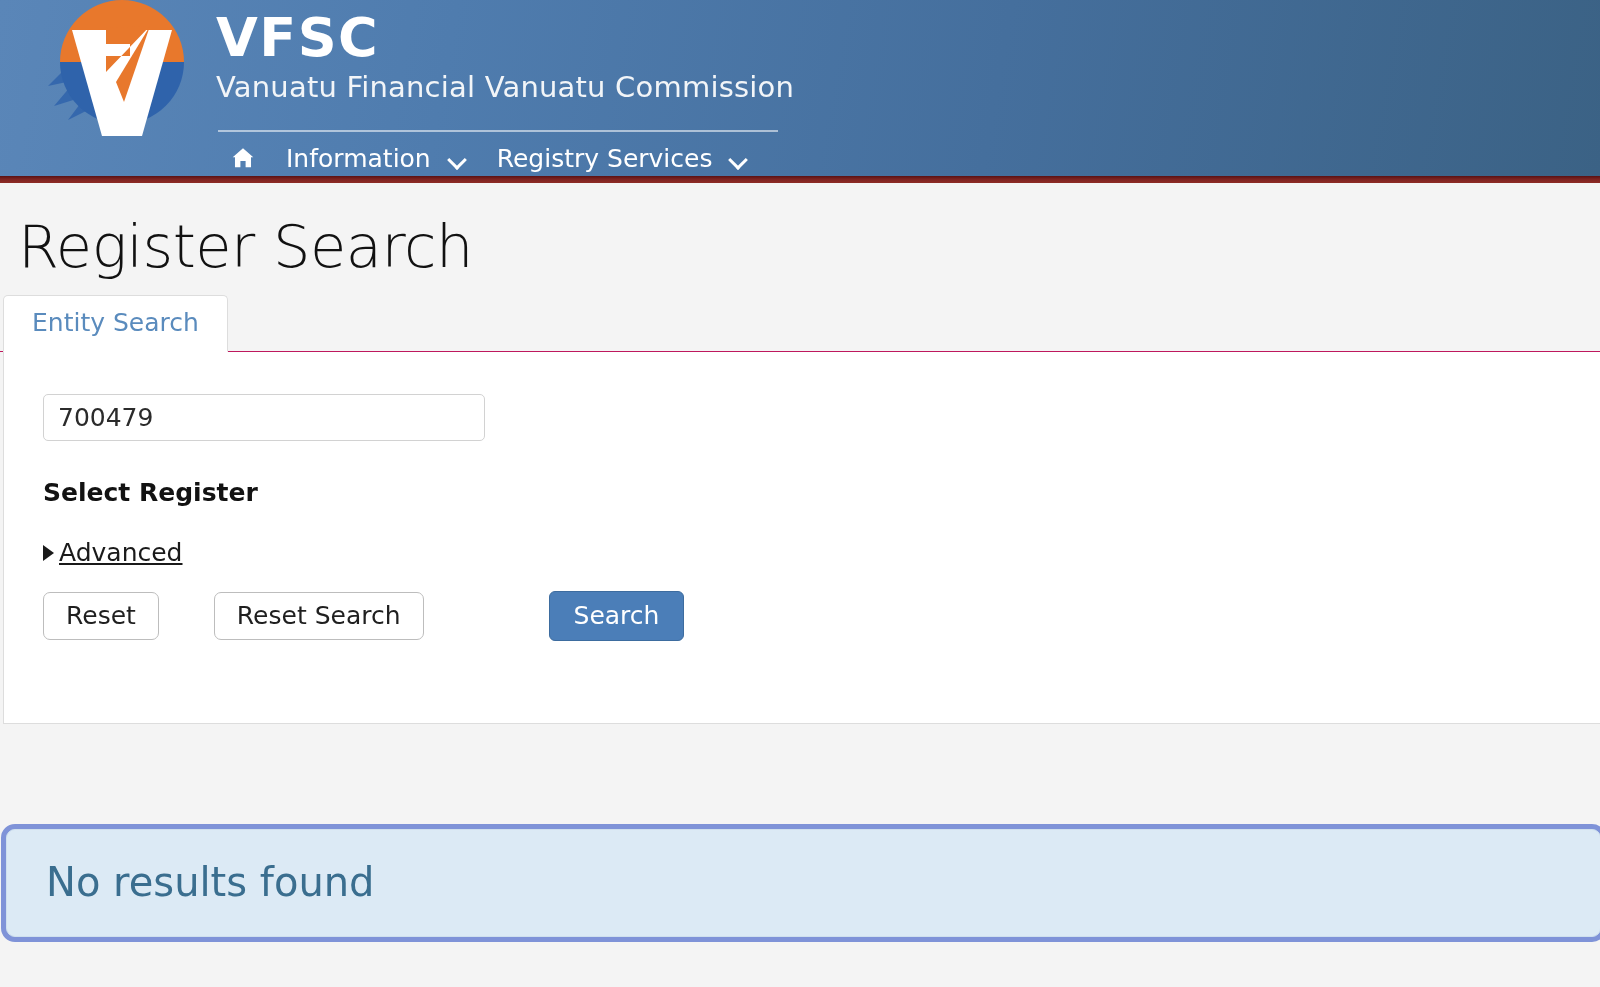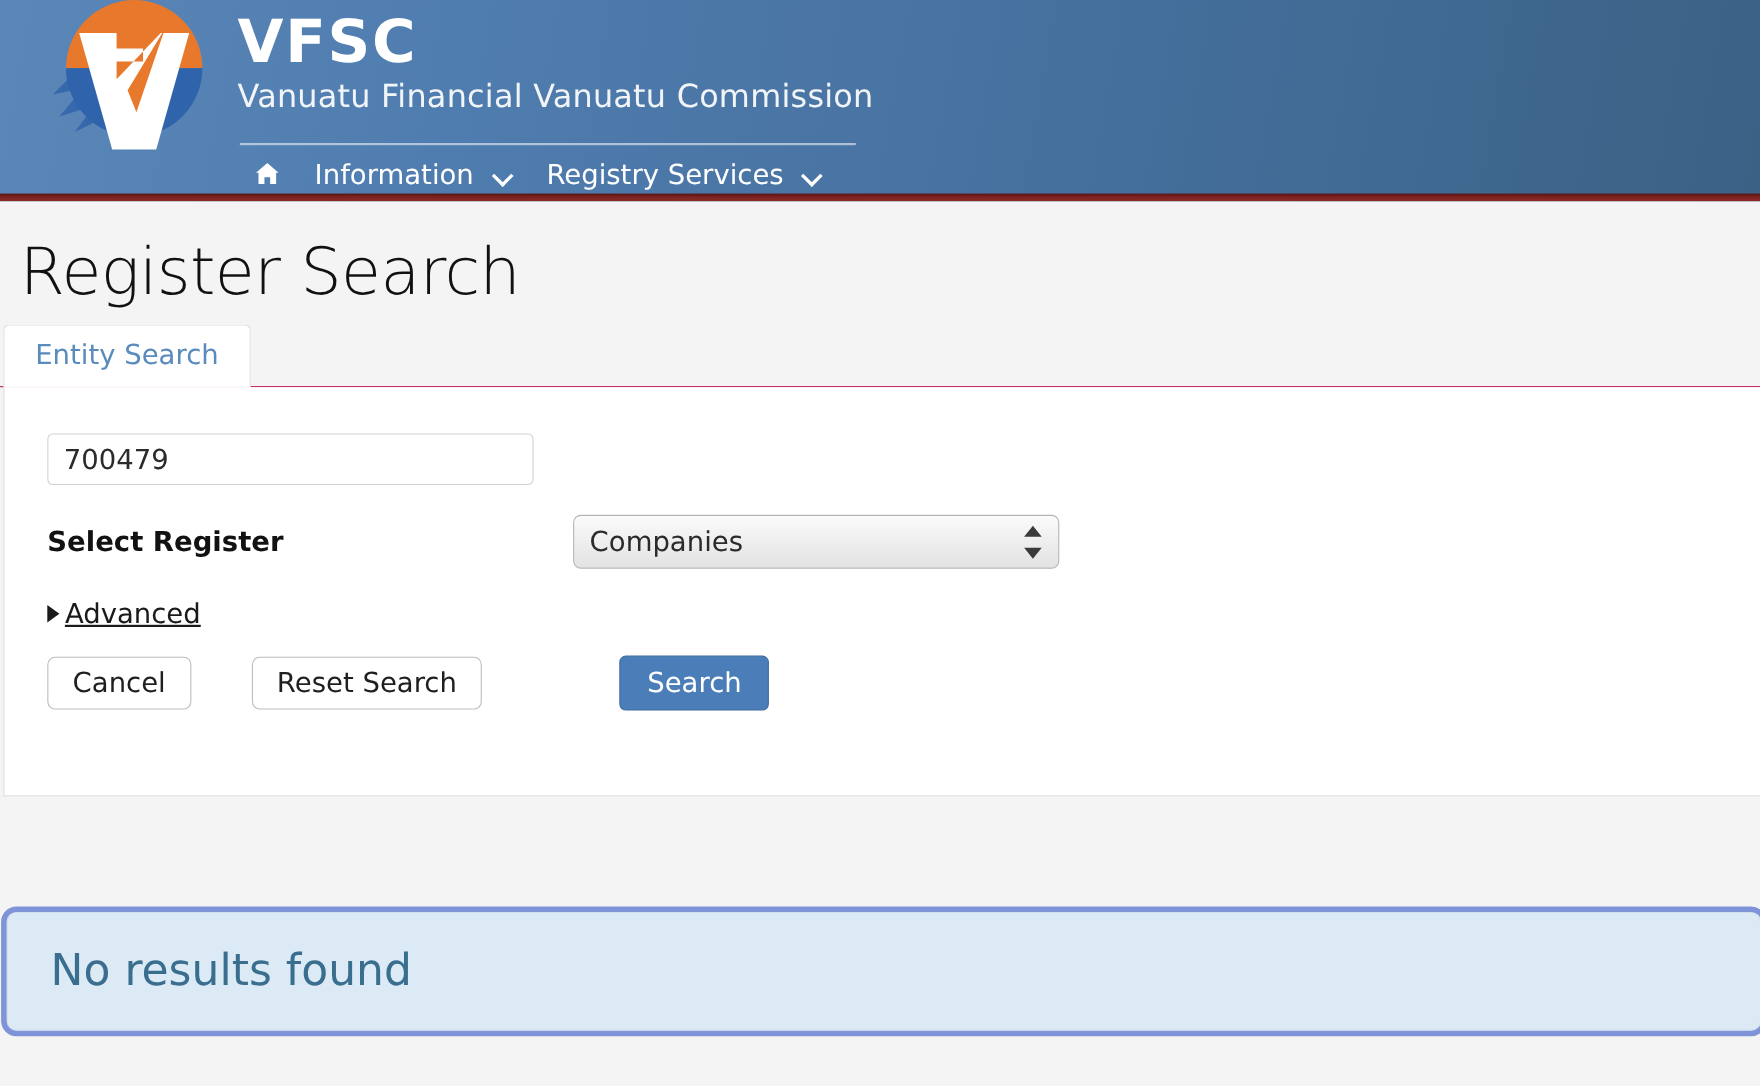--- a/index.html
+++ b/index.html
@@ -371,42 +371,31 @@
   <div class="form-panel">
 
     <div class="form-row">
       <div class="field-col">
         <input class="text-input" type="text" value="700479" style="">
       </div>
     </div>
 
     <div class="form-row">
       <div class="form-label">Select Register</div>
-      <div class="field-col">
-        <div class="select-wrap">
-          <div class="select-box">
-            <span>Companies</span>
-          </div>
-          <div class="stepper">
-            <span class="up"></span>
-            <span class="down"></span>
-          </div>
-        </div>
-      </div>
     </div>
 
     <div class="advanced-row">
       <div class="adv-toggle">
         <span class="adv-arrow"></span>
         <span class="adv-text">Advanced</span>
       </div>
     </div>
 
     <div class="btn-row">
-      <button class="btn btn-default btn-cancel">Cancel</button>
+      <button class="btn btn-default btn-cancel">Reset</button>
       <button class="btn btn-default btn-reset">Reset Search</button>
       <button class="btn btn-primary">Search</button>
     </div>
 
   </div>
 
   <div class="gap"></div>
 
   <div class="alert-outer">
     <div class="alert-inner">

